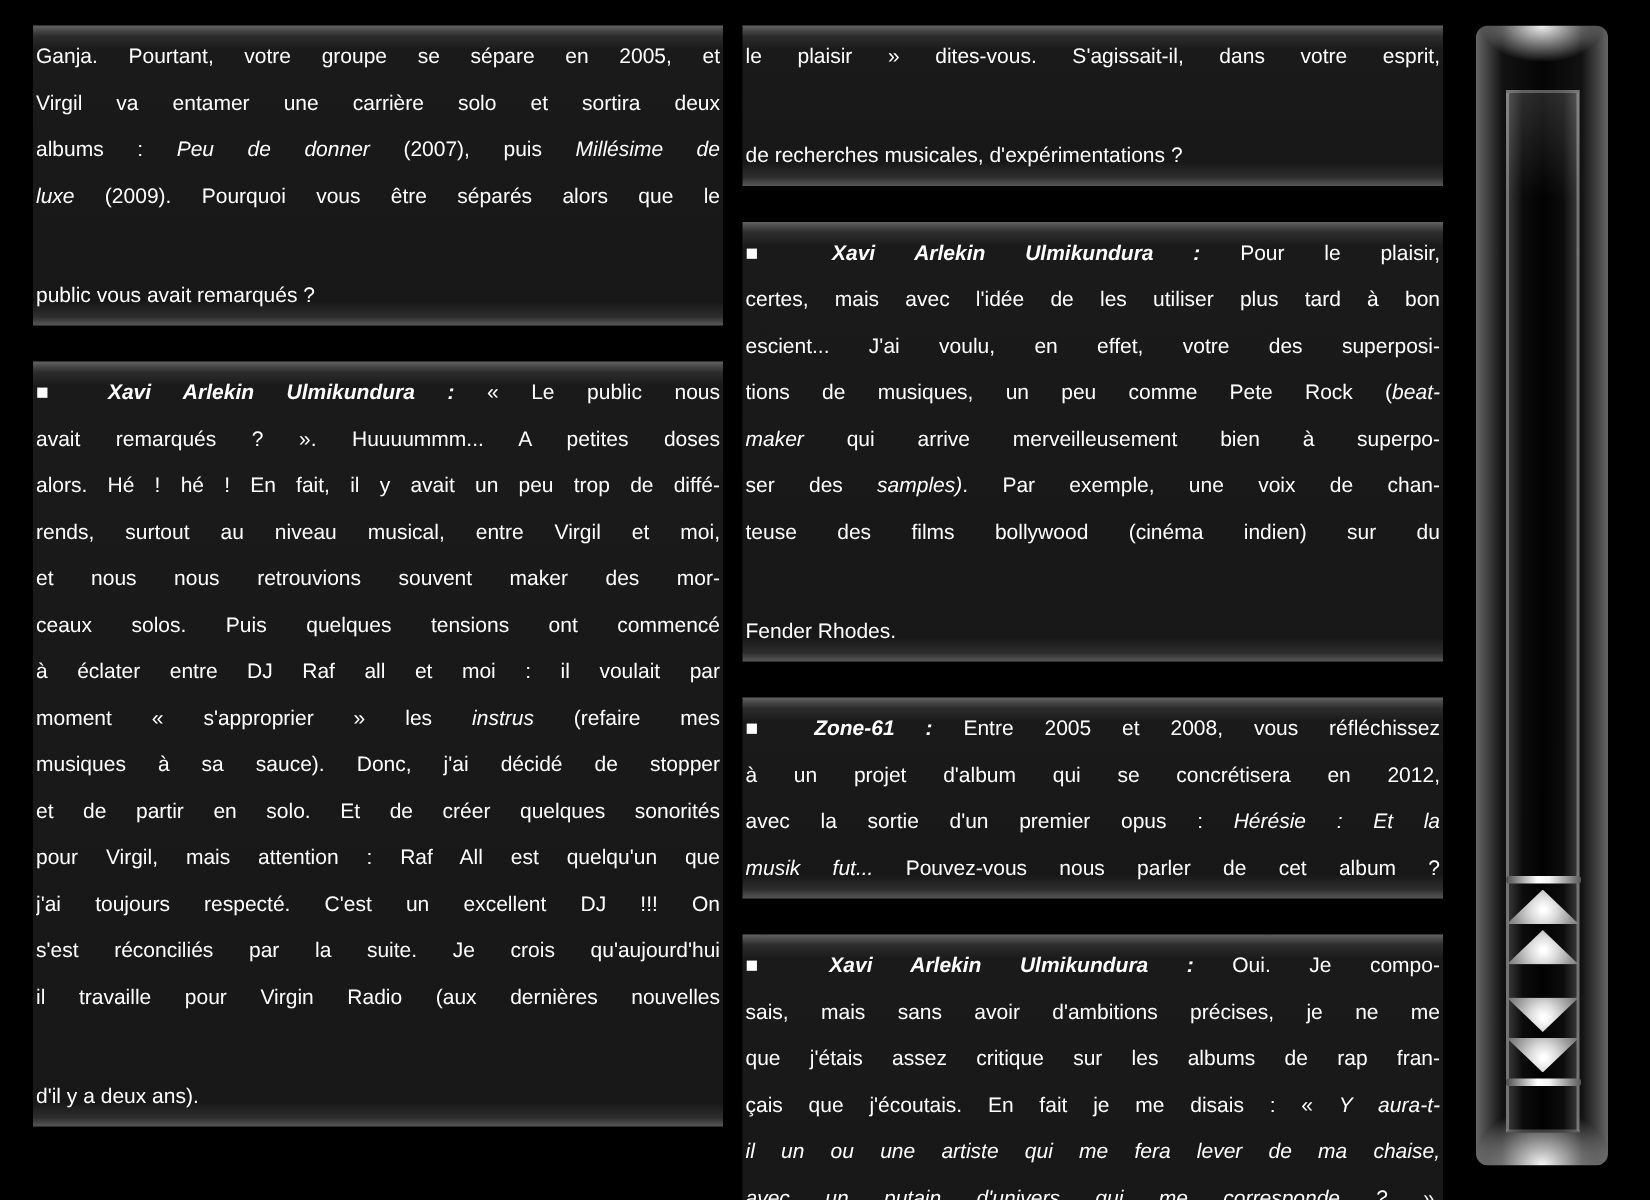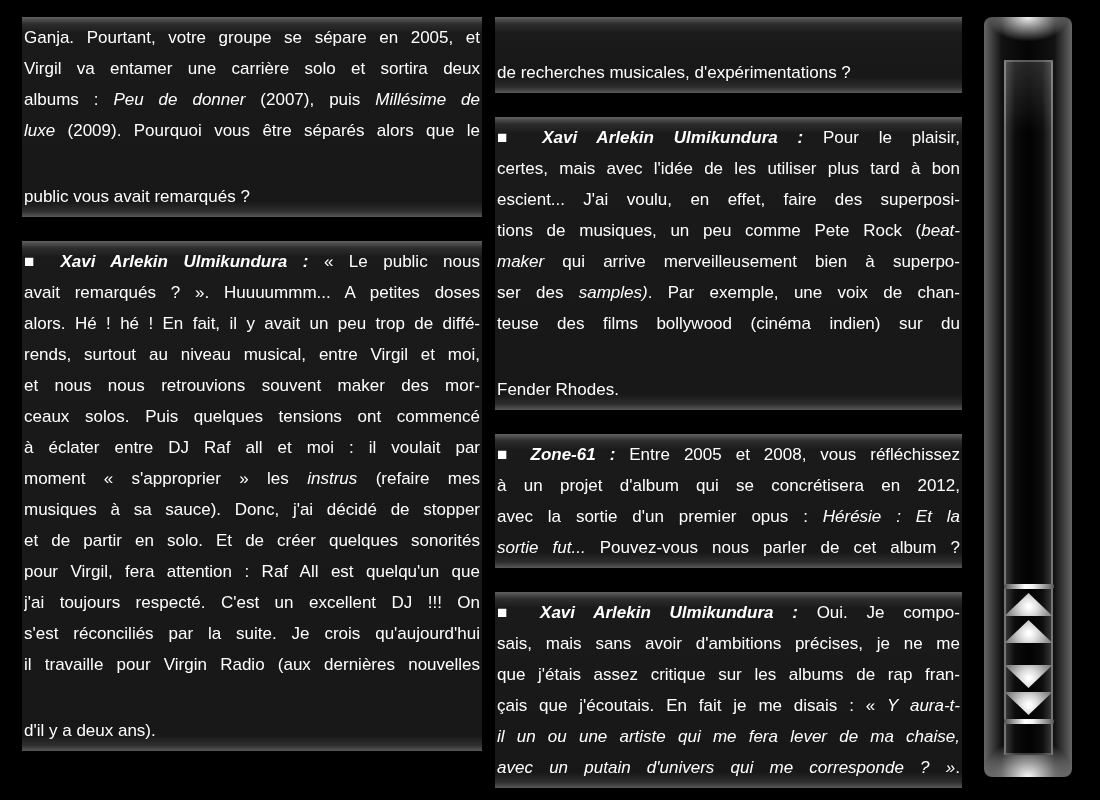--- a/index.html
+++ b/index.html
@@ -18,21 +18,21 @@
       linear-gradient(180deg,
         rgba(255,255,255,0.34) 0px,
         rgba(255,255,255,0.12) 7px,
         rgba(255,255,255,0.045) 16px,
         rgba(255,255,255,0.03) calc(100% - 16px),
         rgba(255,255,255,0.12) calc(100% - 6px),
         rgba(255,255,255,0.30) 100%),
       #101010;
   }
   .line{
-    height:31px;line-height:31px;font-size:17px;color:#fff;
+    height:31px;line-height:31px;font-size:14px;color:#fff;
     text-align:justify;text-align-last:justify;
     overflow:hidden;white-space:normal;
   }
   .line.last{text-align-last:left;margin-top:35px;}
   .it{font-style:italic;}
   .bd{font-weight:bold;margin-top:40px;}
 
   
   #scrollbar{
     position:absolute;left:984px;top:17px;width:88px;height:760px;
@@ -85,46 +85,47 @@
       <div class="line"><span>■ </span><span class="it bd">Xavi Arlekin Ulmikundura :</span><span> « Le public nous</span></div>
       <div class="line"><span>avait remarqués ? ». Huuuummm... A petites doses</span></div>
       <div class="line"><span>alors. Hé ! hé ! En fait, il y avait un peu trop de diffé-</span></div>
       <div class="line"><span>rends, surtout au niveau musical, entre Virgil et moi,</span></div>
       <div class="line"><span>et nous nous retrouvions souvent maker des mor-</span></div>
       <div class="line"><span>ceaux solos. Puis quelques tensions ont commencé</span></div>
       <div class="line"><span>à éclater entre DJ Raf all et moi : il voulait par</span></div>
       <div class="line"><span>moment « s'approprier » les </span><span class="it">instrus</span><span> (refaire mes</span></div>
       <div class="line"><span>musiques à sa sauce). Donc, j'ai décidé de stopper</span></div>
       <div class="line"><span>et de partir en solo. Et de créer quelques sonorités</span></div>
-      <div class="line"><span>pour Virgil, fera attention : Raf All est quelqu'un que</span></div>
+      <div class="line"><span>pour Virgil, mais attention : Raf All est quelqu'un que</span></div>
       <div class="line"><span>j'ai toujours respecté. C'est un excellent DJ !!! On</span></div>
       <div class="line"><span>s'est réconciliés par la suite. Je crois qu'aujourd'hui</span></div>
       <div class="line"><span>il travaille pour Virgin Radio (aux dernières nouvelles</span></div>
       <div class="line last"><span>d'il y a deux ans).</span></div>
     </div>
   </div>
 <div class="col" id="col-right">
     <div class="block">
+      <div class="line"><span>le plaisir » dites-vous. S'agissait-il, dans votre esprit,</span></div>
       <div class="line last"><span>de recherches musicales, d'expérimentations ?</span></div>
     </div>
     <div class="block">
       <div class="line"><span>■ </span><span class="it bd">Xavi Arlekin Ulmikundura :</span><span> Pour le plaisir,</span></div>
       <div class="line"><span>certes, mais avec l'idée de les utiliser plus tard à bon</span></div>
-      <div class="line"><span>escient... J'ai voulu, en effet, faire des superposi-</span></div>
+      <div class="line"><span>escient... J'ai voulu, en effet, votre des superposi-</span></div>
       <div class="line"><span>tions de musiques, un peu comme Pete Rock (</span><span class="it">beat-</span></div>
       <div class="line"><span class="it">maker</span><span> qui arrive merveilleusement bien à superpo-</span></div>
       <div class="line"><span>ser des </span><span class="it">samples)</span><span>. Par exemple, une voix de chan-</span></div>
       <div class="line"><span>teuse des films bollywood (cinéma indien) sur du</span></div>
       <div class="line last"><span>Fender Rhodes.</span></div>
     </div>
     <div class="block">
       <div class="line"><span>■ </span><span class="it bd">Zone-61 :</span><span> Entre 2005 et 2008, vous réfléchissez</span></div>
       <div class="line"><span>à un projet d'album qui se concrétisera en 2012,</span></div>
       <div class="line"><span>avec la sortie d'un premier opus : </span><span class="it">Hérésie : Et la</span></div>
-      <div class="line"><span class="it">sortie fut...</span><span> Pouvez-vous nous parler de cet album ?</span></div>
+      <div class="line"><span class="it">musik fut...</span><span> Pouvez-vous nous parler de cet album ?</span></div>
     </div>
     <div class="block">
       <div class="line"><span>■ </span><span class="it bd">Xavi Arlekin Ulmikundura :</span><span> Oui. Je compo-</span></div>
       <div class="line"><span>sais, mais sans avoir d'ambitions précises, je ne me</span></div>
       <div class="line"><span>que j'étais assez critique sur les albums de rap fran-</span></div>
       <div class="line"><span>çais que j'écoutais. En fait je me disais : « </span><span class="it">Y aura-t-</span></div>
       <div class="line"><span class="it">il un ou une artiste qui me fera lever de ma chaise,</span></div>
       <div class="line"><span class="it">avec un putain d'univers qui me corresponde ? »</span><span>.</span></div>
     </div>
   </div>

